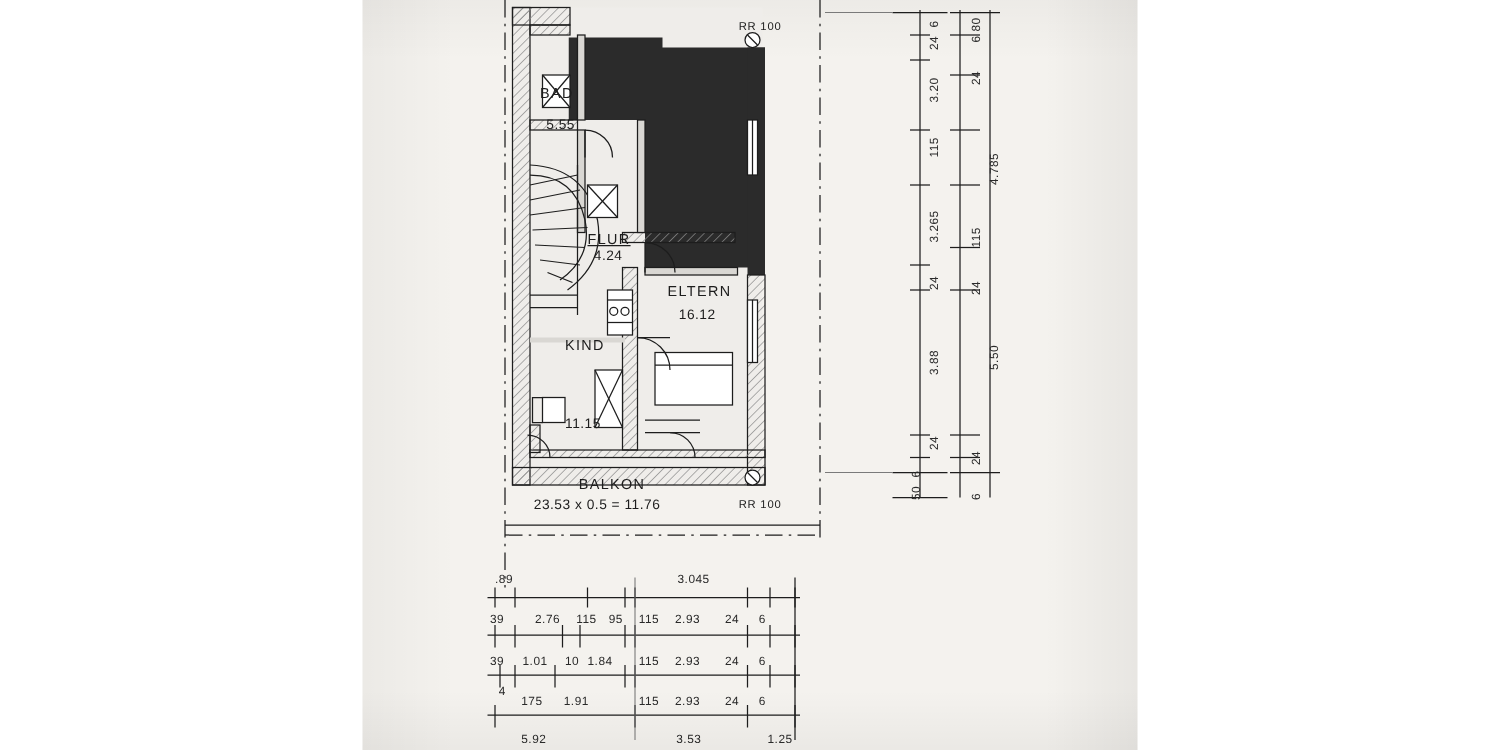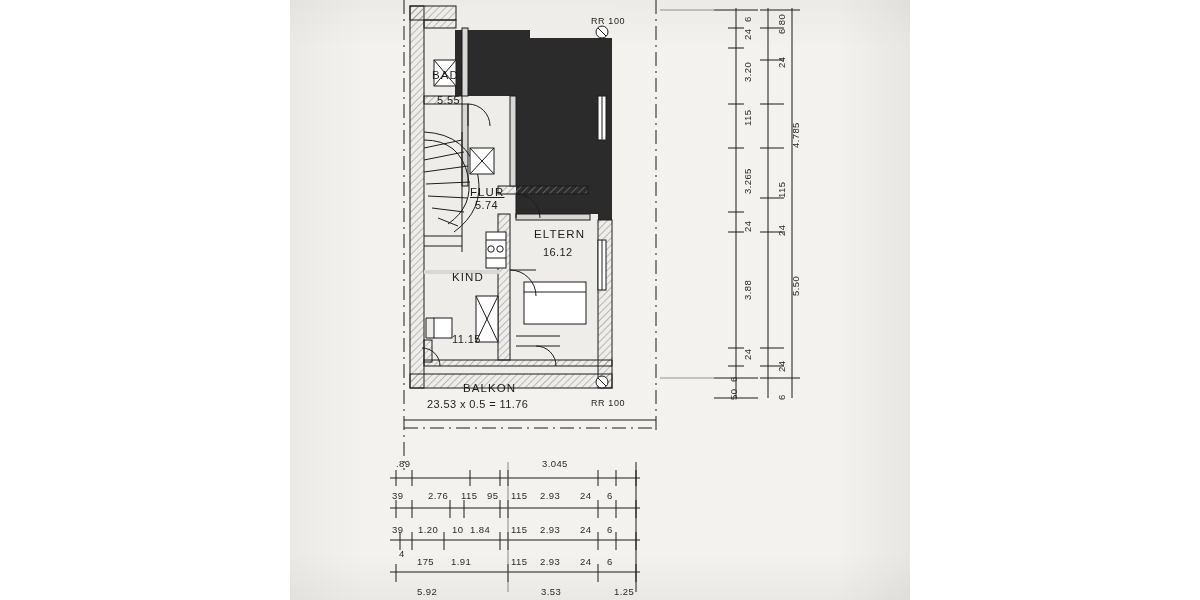--- a/index.html
+++ b/index.html
@@ -264,21 +264,21 @@
 
       <line x1="636" y1="462" x2="636" y2="592"></line>
       <line x1="508" y1="462" x2="508" y2="592" stroke="#6f6f6f" stroke-width="0.8"></line>
     </g>
   </svg>
 
   <div class="lbl room-name" style="left:432px; top:29px;margin-top:40px;">BAD</div>
   <div class="lbl room-area" style="left:437px; top:94px;">5.55</div>
 
   <div class="lbl room-name" style="left:470px; top:186px;text-decoration:underline;">FLUR</div>
-  <div class="lbl room-area" style="left:475px; top:199px;">5.74</div>
+  <div class="lbl room-area" style="left:475px; top:199px;">4.24</div>
 
   <div class="lbl room-name" style="left:534px; top:228px;">ELTERN</div>
   <div class="lbl room-area" style="left:543px; top:246px;">16.12</div>
 
   <div class="lbl room-name" style="left:452px; top:271px;">KIND</div>
   <div class="lbl room-area" style="left:452px; top:288px;margin-top:45px;">11.15</div>
 
   <div class="lbl room-name" style="left:427px; top:382px;margin-left:36px;">BALKON</div>
   <div class="lbl room-area" style="left:427px; top:398px;">23.53 x 0.5 = 11.76</div>
 
@@ -312,21 +312,21 @@
   <div class="lbl dim" style="left:392px; top:490px;">39</div>
   <div class="lbl dim" style="left:428px; top:490px;">2.76</div>
   <div class="lbl dim" style="left:461px; top:490px;">115</div>
   <div class="lbl dim" style="left:487px; top:490px;">95</div>
   <div class="lbl dim" style="left:511px; top:490px;">115</div>
   <div class="lbl dim" style="left:540px; top:490px;">2.93</div>
   <div class="lbl dim" style="left:580px; top:490px;">24</div>
   <div class="lbl dim" style="left:607px; top:490px;">6</div>
 
   <div class="lbl dim" style="left:392px; top:524px;">39</div>
-  <div class="lbl dim" style="left:418px; top:524px;">1.20</div>
+  <div class="lbl dim" style="left:418px; top:524px;">1.01</div>
   <div class="lbl dim" style="left:452px; top:524px;">10</div>
   <div class="lbl dim" style="left:470px; top:524px;">1.84</div>
   <div class="lbl dim" style="left:511px; top:524px;">115</div>
   <div class="lbl dim" style="left:540px; top:524px;">2.93</div>
   <div class="lbl dim" style="left:580px; top:524px;">24</div>
   <div class="lbl dim" style="left:607px; top:524px;">6</div>
 
   <div class="lbl dim" style="left:399px; top:548px;">4</div>
   <div class="lbl dim" style="left:417px; top:556px;">175</div>
   <div class="lbl dim" style="left:451px; top:556px;">1.91</div>

